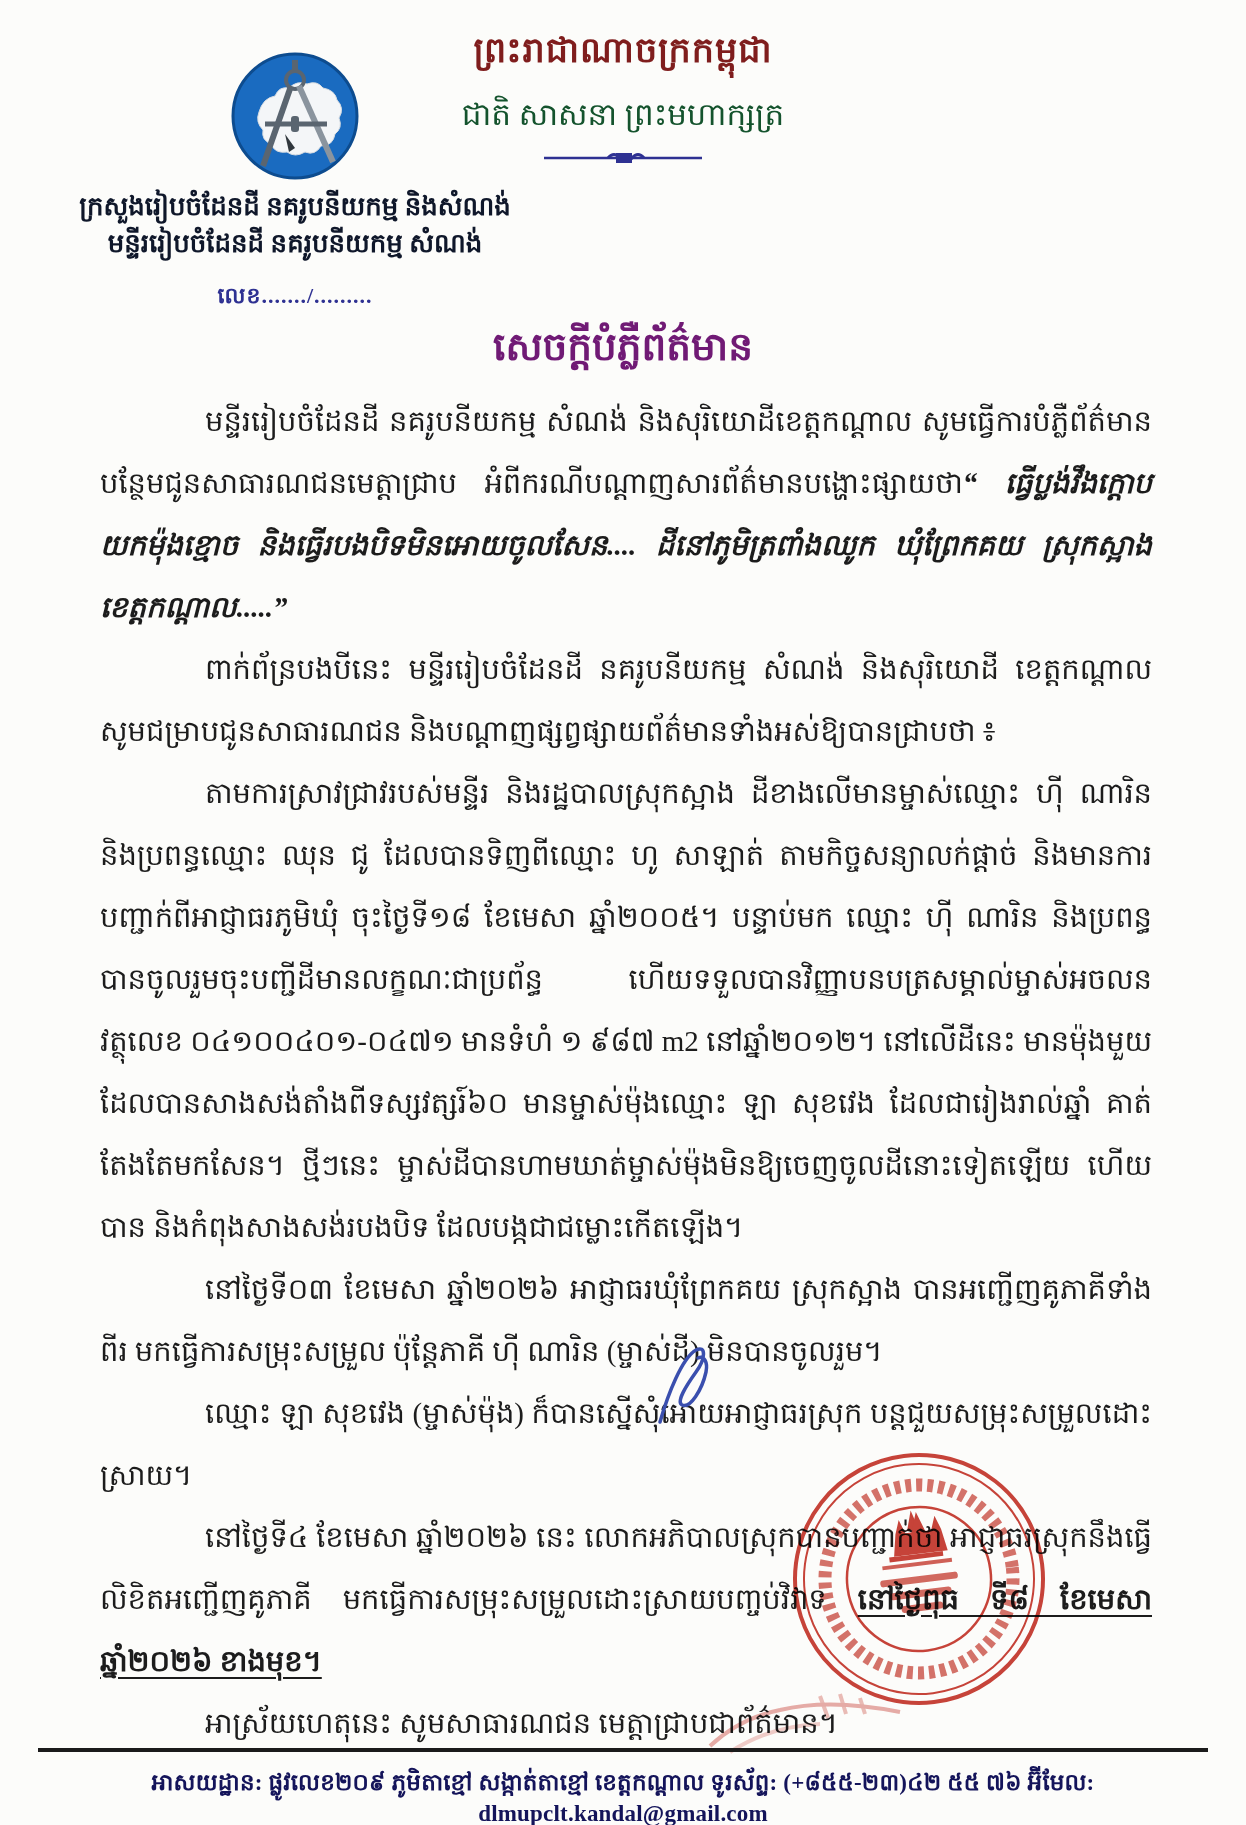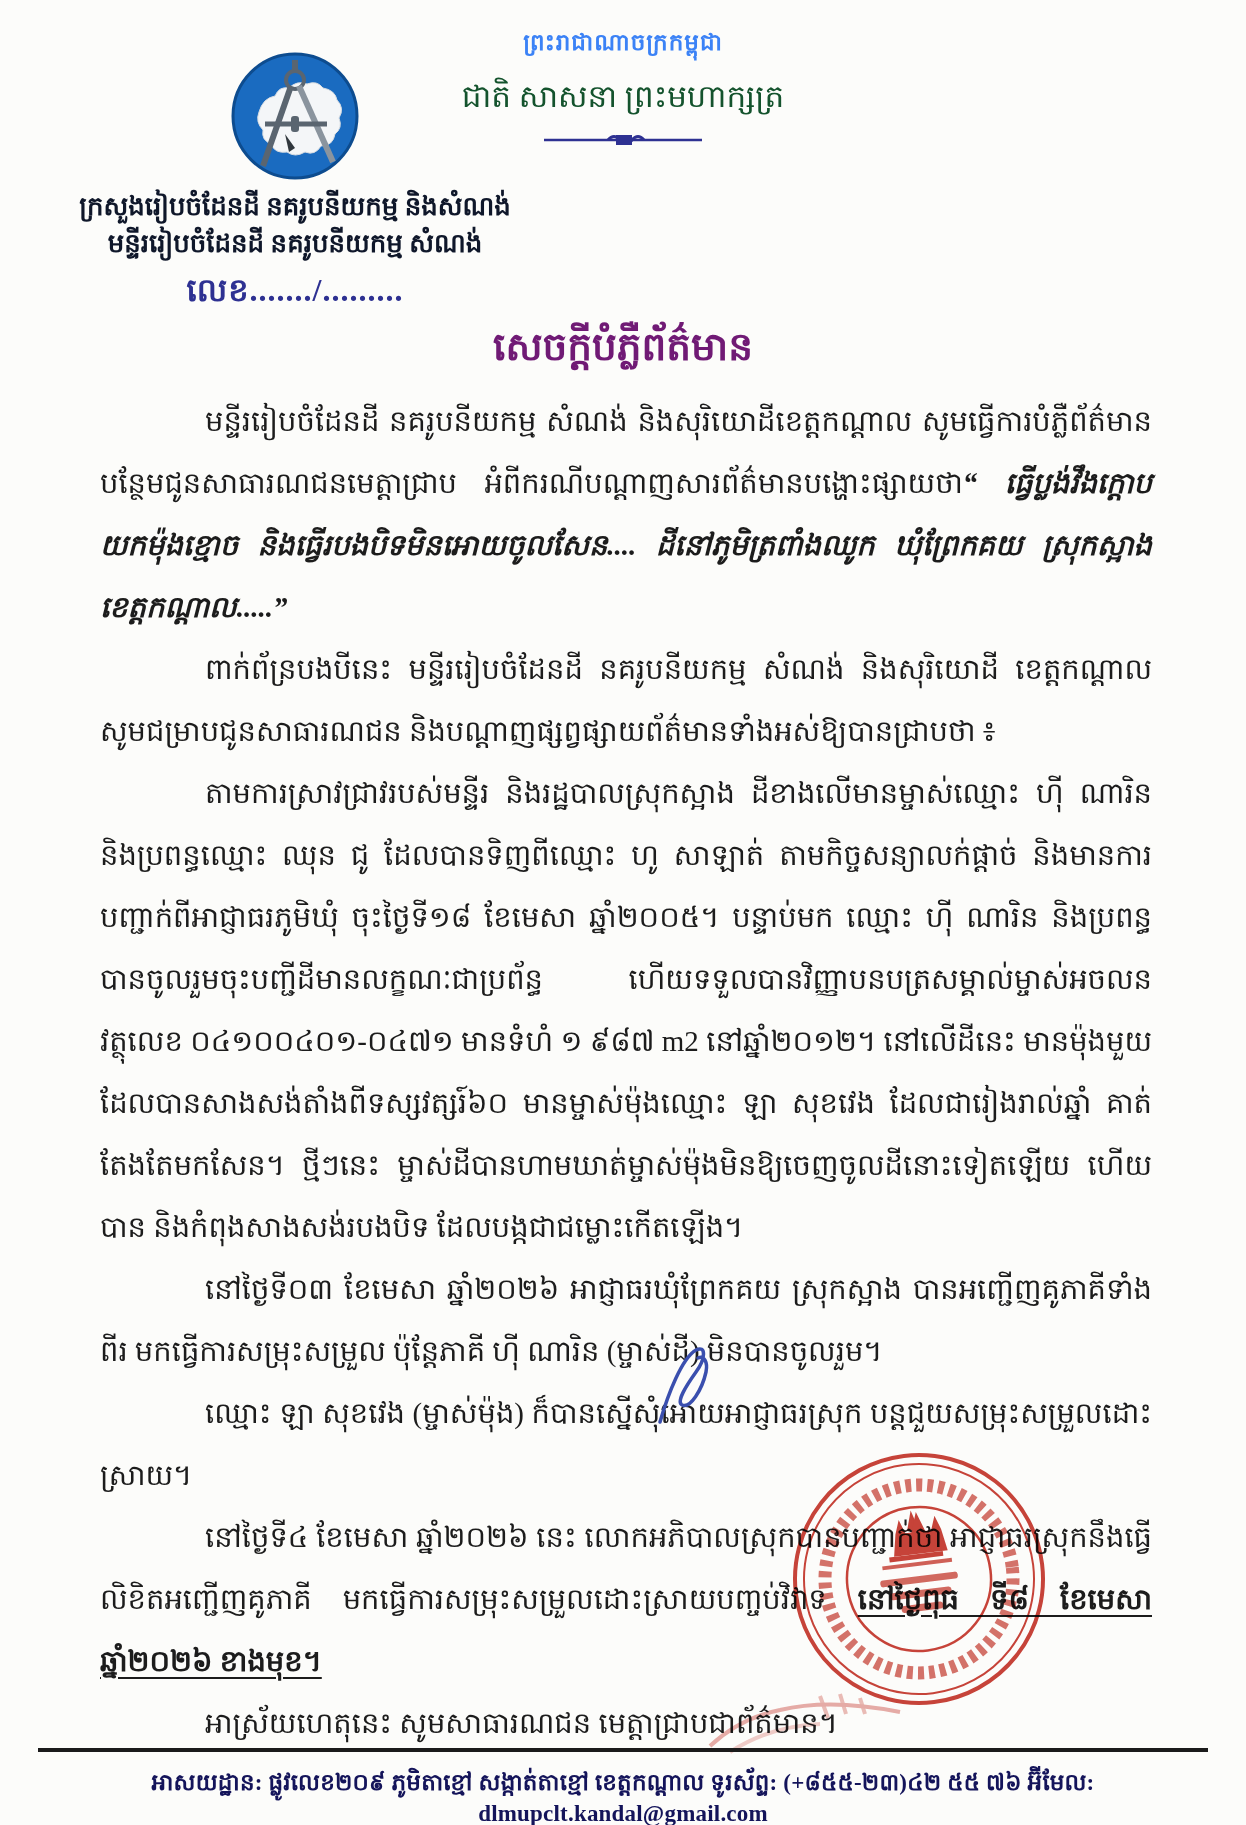--- a/index.html
+++ b/index.html
@@ -7,29 +7,29 @@
     position:relative;
     width:1246px;height:1825px;
     margin:0 auto;
     background:#fcfcfa;
     font-family:"Liberation Serif","DejaVu Serif",serif;
     color:#1c1c1c;
     overflow:hidden;
   }
   
   .header{position:absolute;top:28px;left:0;right:0;text-align:center;}
-  .kingdom{font-size:23px;font-weight:bold;color:#3b82f6;letter-spacing:1px;}
+  .kingdom{font-size:35px;font-weight:bold;color:#7f1d1d;letter-spacing:1px;}
   .motto{font-size:31px;color:#14532d;margin-top:16px;}
   .motto-divider{margin:10px auto 0 auto;width:170px;height:16px;display:block;}
 
   
   .agency{position:absolute;top:50px;left:55px;width:480px;text-align:center;}
   .logo{width:132px;height:132px;display:block;margin:0 auto 6px auto;}
   .agency-line{font-size:26px;font-weight:bold;color:#0f172a;line-height:37px;}
-  .doc-number{font-size:32px;font-weight:bold;color:#2e3192;margin-top:8px;letter-spacing:1px;}
+  .doc-number{font-size:22px;font-weight:bold;color:#2e3192;margin-top:20px;letter-spacing:1px;}
 
   
   .doc-title{position:absolute;top:322px;left:0;right:0;text-align:center;
              font-size:39px;font-weight:bold;color:#701a75;}
 
   
   .body-text{position:absolute;top:390px;left:100px;width:1052px;
              font-size:29px;line-height:62px;text-align:justify;}
   .para{margin:0;text-indent:105px;}
   .quote-em{font-weight:bold;font-style:italic;}

